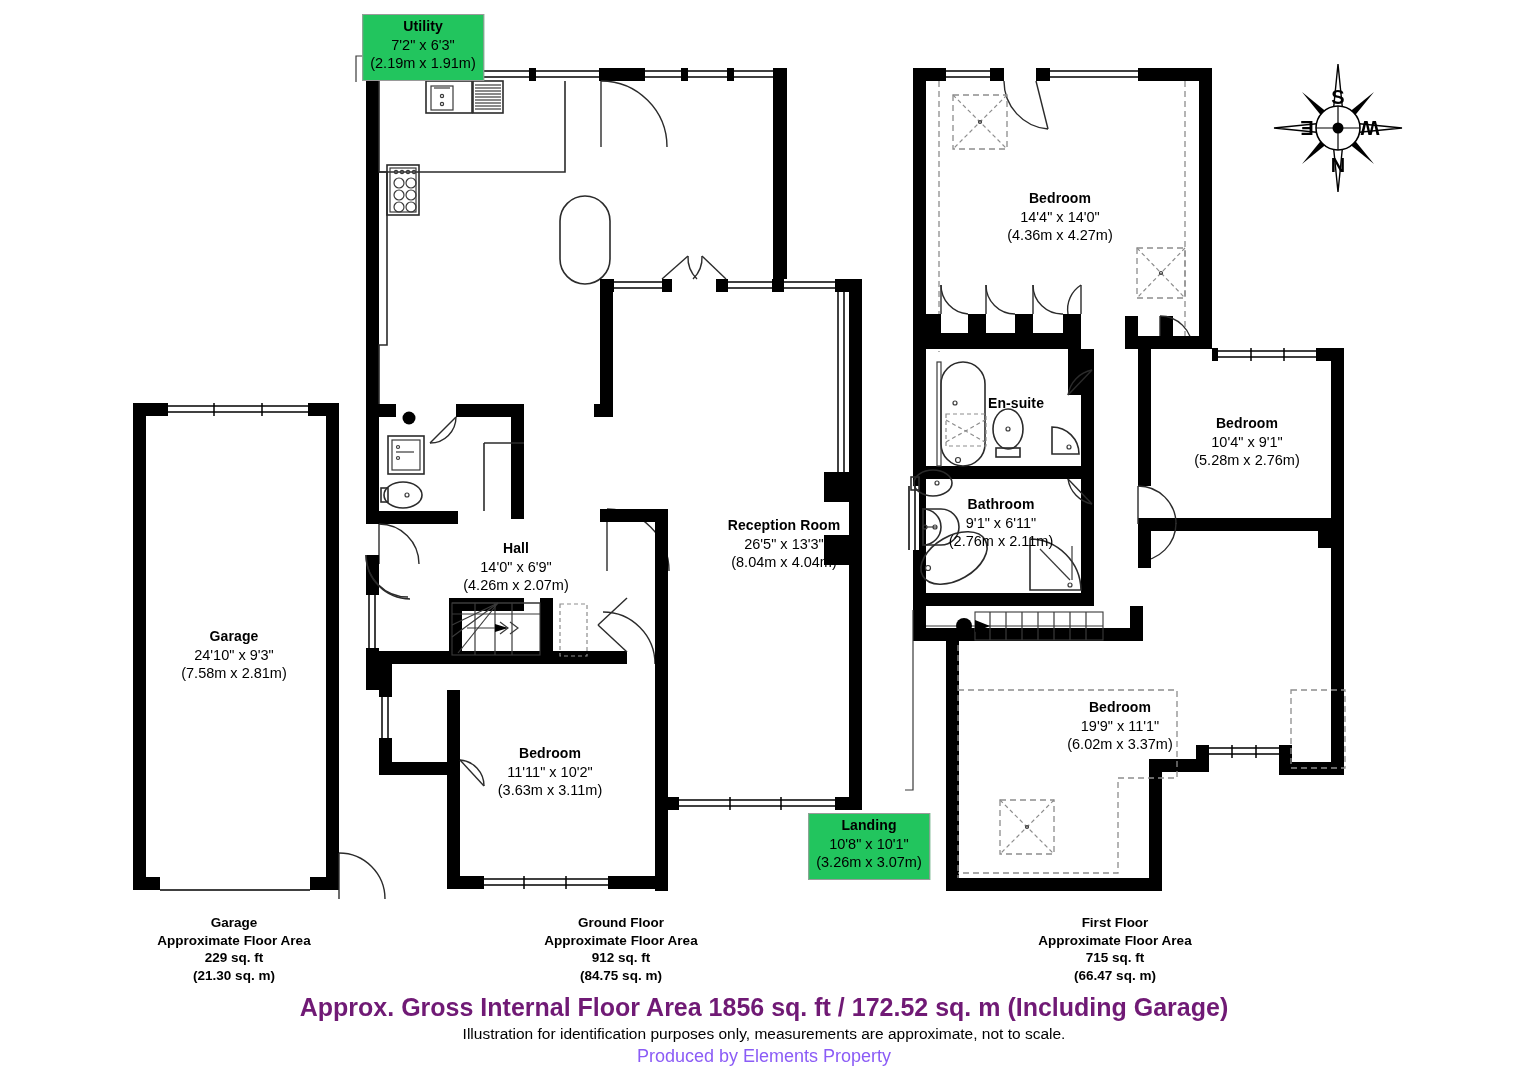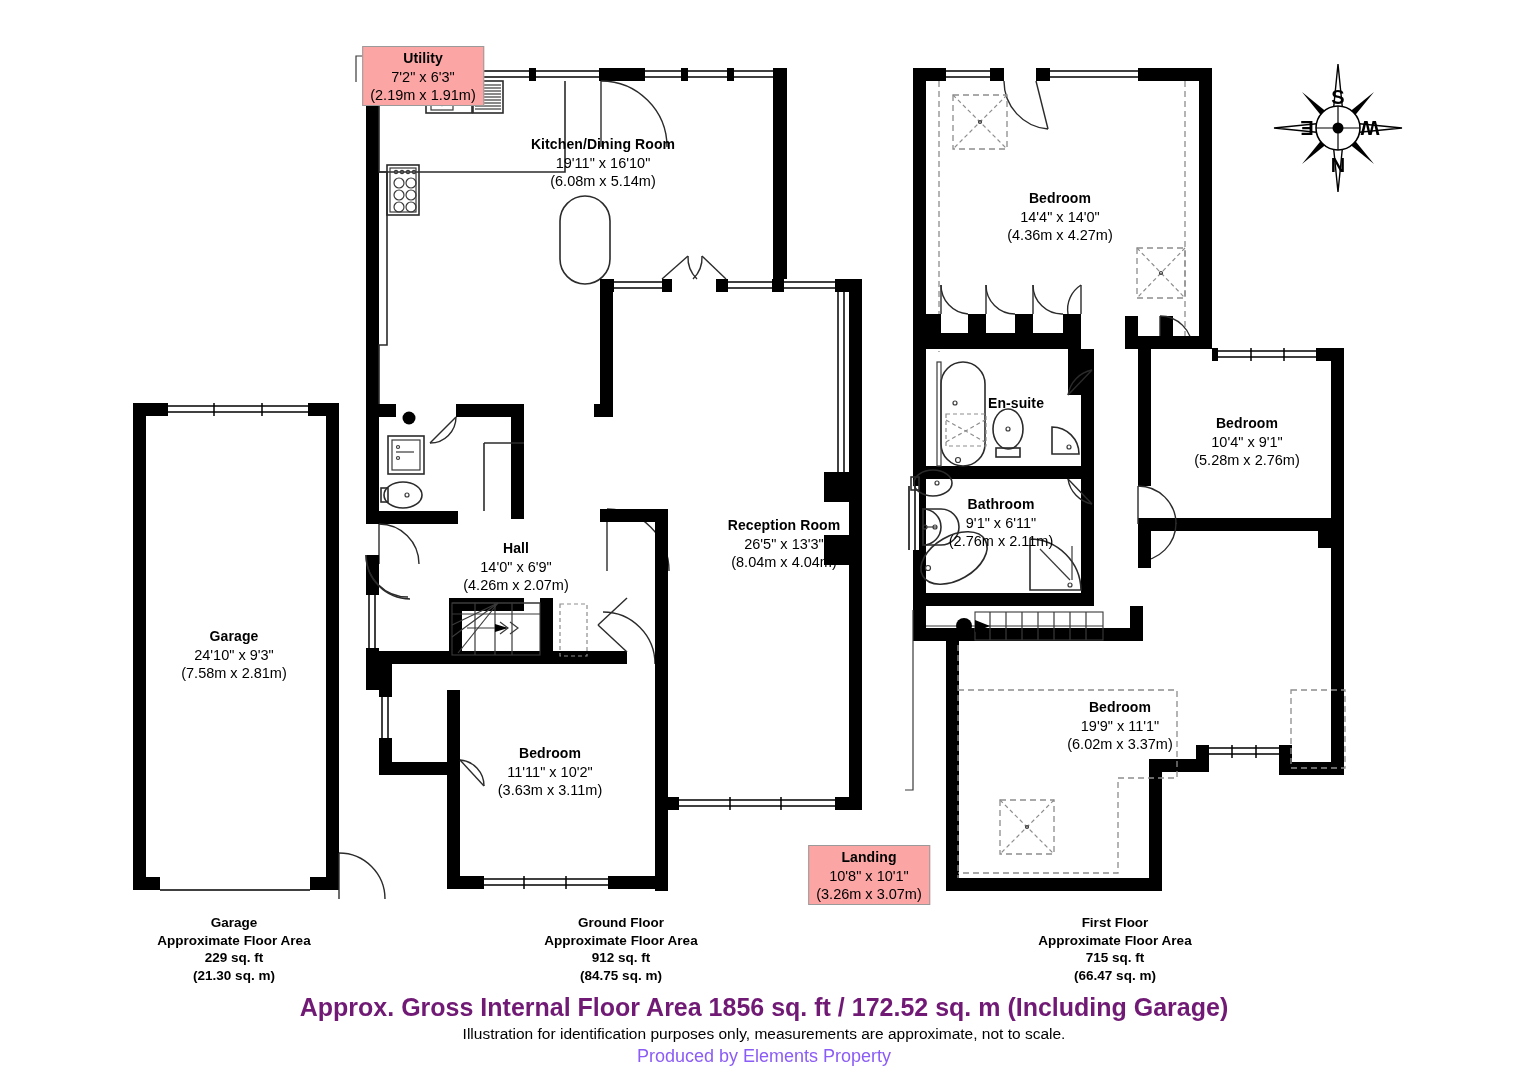--- a/index.html
+++ b/index.html
@@ -41,23 +41,22 @@
     font-size: 14px;
     letter-spacing: 0.1px;
   }
   .room-label .rl-imp,
   .room-label .rl-met {
     font-weight: normal;
     font-size: 14.5px;
   }
   .boxed-label {
     border: 1px solid #9a9a9a;
-    background: #fca5a5;
-    padding: 3px 7px 0 7px;
-    margin-top: 32px;
+    background: #22c55e;
+    padding: 3px 7px 7px 7px;
   }
   .area-block {
     position: absolute;
     text-align: center;
     transform: translateX(-50%);
     line-height: 1.30;
     color: #000;
     white-space: nowrap;
   }
   .area-block div { font-weight: bold; font-size: 13.5px; }
@@ -529,25 +528,20 @@
     </g>
 
   </svg>
 
   <div class="room-label boxed-label" style="left:423px; top:14px;">
     <div class="rl-name">Utility</div>
     <div class="rl-imp">7'2" x 6'3"</div>
     <div class="rl-met">(2.19m x 1.91m)</div>
   </div>
 
-  <div class="room-label" style="left:603px; top:136px;">
-    <div class="rl-name">Kitchen/Dining Room</div>
-    <div class="rl-imp">19'11" x 16'10"</div>
-    <div class="rl-met">(6.08m x 5.14m)</div>
-  </div>
 
   <div class="room-label" style="left:516px; top:540px;">
     <div class="rl-name">Hall</div>
     <div class="rl-imp">14'0" x 6'9"</div>
     <div class="rl-met">(4.26m x 2.07m)</div>
   </div>
 
   <div class="room-label" style="left:784px; top:517px;">
     <div class="rl-name">Reception Room</div>
     <div class="rl-imp">26'5" x 13'3"</div>

